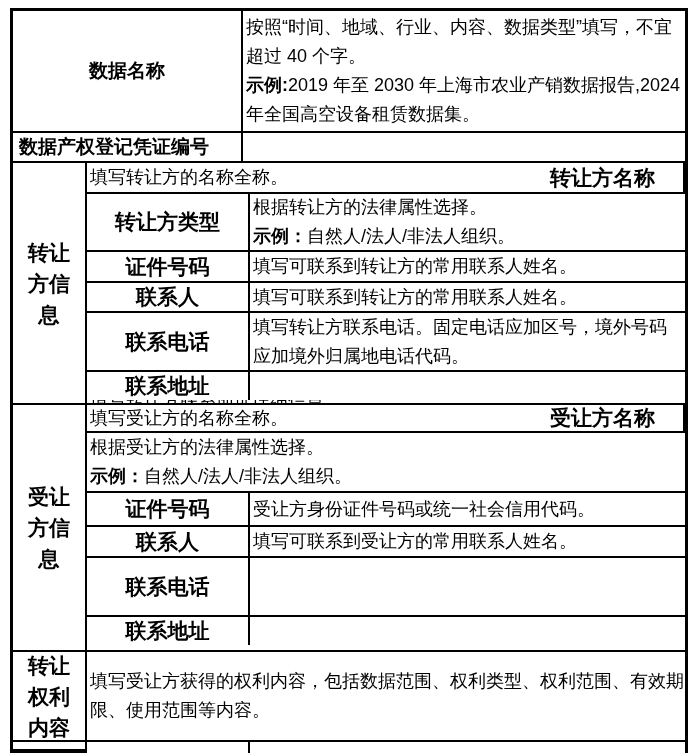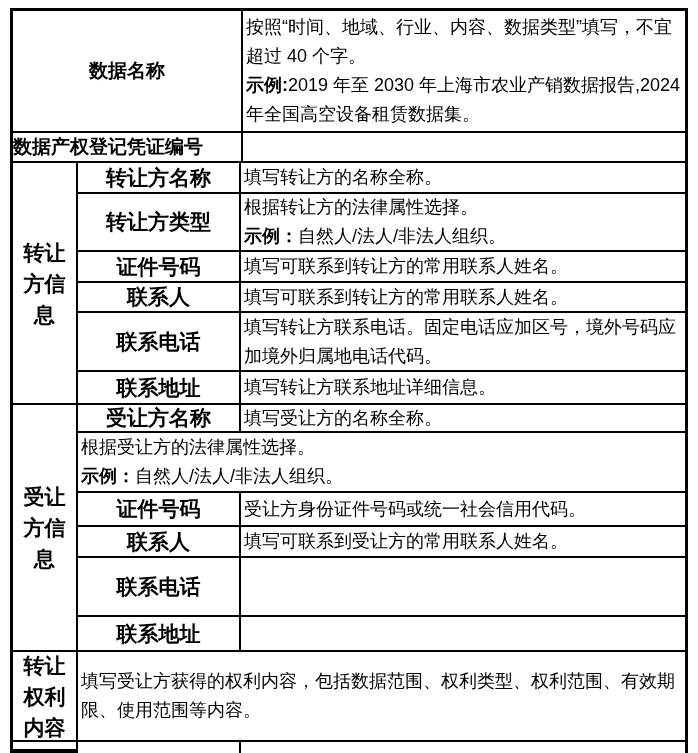--- a/index.html
+++ b/index.html
@@ -15,32 +15,32 @@
   }
   .row{display:flex;box-sizing:border-box;border-bottom:2px solid #000;}
   .row.no-bb{border-bottom:none;}
   .cell{box-sizing:border-box;overflow:hidden;}
   
   .lblwide{
     width:230px;border-right:2px solid #000;
     display:flex;align-items:center;justify-content:center;
     font-weight:bold;font-size:19px;text-align:center;
   }
-  .lblwide.left{justify-content:flex-start;text-align:right;}
+  .lblwide.left{justify-content:flex-start;padding-left:6px;text-align:right;}
   
   .vcol{
-    width:65px;border-right:2px solid #000;position:relative;
+    width:74px;border-right:2px solid #000;position:relative;
     display:flex;align-items:center;justify-content:center;
   }
   .vlab{font-weight:bold;font-size:21px;line-height:31px;text-align:center;}
   .vlab span{display:block;}
   
   .subrows{flex:1;display:flex;flex-direction:column;}
   .srow{display:flex;box-sizing:border-box;border-bottom:2px solid #000;}
-  .srow:last-child{border-bottom:none;}
+  .srow:last-child{border-bottom:none;flex-direction:column;}
   .slbl{
     width:163px;border-right:2px solid #000;
     display:flex;align-items:center;justify-content:center;
     font-weight:bold;font-size:21px;text-align:center;
   }
   .desc{
     flex:1;font-size:18px;line-height:29px;
     display:flex;flex-direction:column;justify-content:center;
     padding-left:3px;padding-right:1px;
   }
@@ -80,24 +80,24 @@
   <div class="row">
     <div class="cell vcol">
       <div class="vlab">
         <span>转让</span>
         <span>方信</span>
         <span>息</span>
       </div>
     </div>
     <div class="subrows">
       <div class="srow" style="height:31px">
-        <div class="cell slbl">转让方名称</div>
         <div class="cell desc">
             <p>填写转让方的名称全称。</p>
           </div>
+        <div class="cell slbl">转让方名称</div>
       </div>
       <div class="srow" style="height:58px">
         <div class="cell slbl">转让方类型</div>
         <div class="cell desc">
           <p>根据转让方的法律属性选择。</p>
           <p><b>示例：</b><span>自然人/法人/非法人组织。</span></p>
         </div>
       </div>
       <div class="srow" style="height:31px">
         <div class="cell slbl">证件号码</div>
@@ -129,24 +129,24 @@
   <div class="row">
     <div class="cell vcol">
       <div class="vlab">
         <span>受让</span>
         <span>方信</span>
         <span>息</span>
       </div>
     </div>
     <div class="subrows">
       <div class="srow" style="height:28px">
-        <div class="cell slbl">受让方名称</div>
         <div class="cell desc">
             <p>填写受让方的名称全称。</p>
           </div>
+        <div class="cell slbl">受让方名称</div>
       </div>
       <div class="srow" style="height:60px">
         <div class="cell desc">
           <p>根据受让方的法律属性选择。</p>
           <p><b>示例：</b><span>自然人/法人/非法人组织。</span></p>
         </div>
       </div>
       <div class="srow" style="height:34px">
         <div class="cell slbl">证件号码</div>
         <div class="cell desc">

